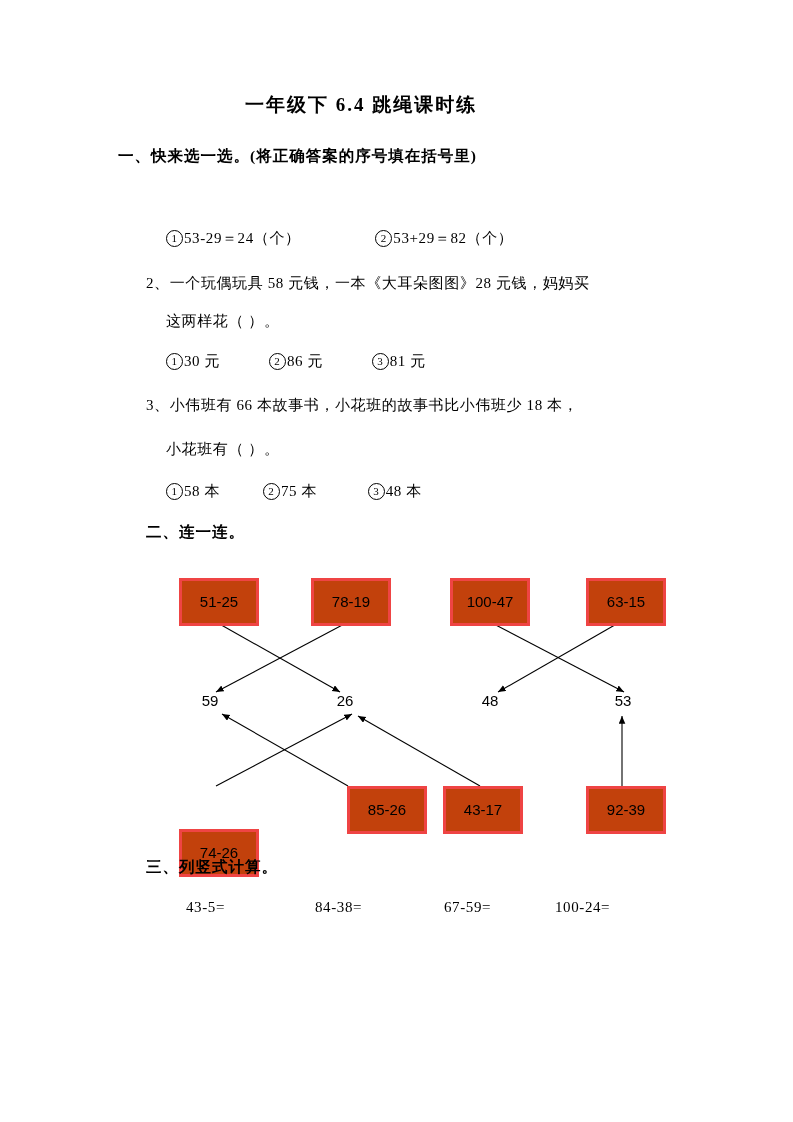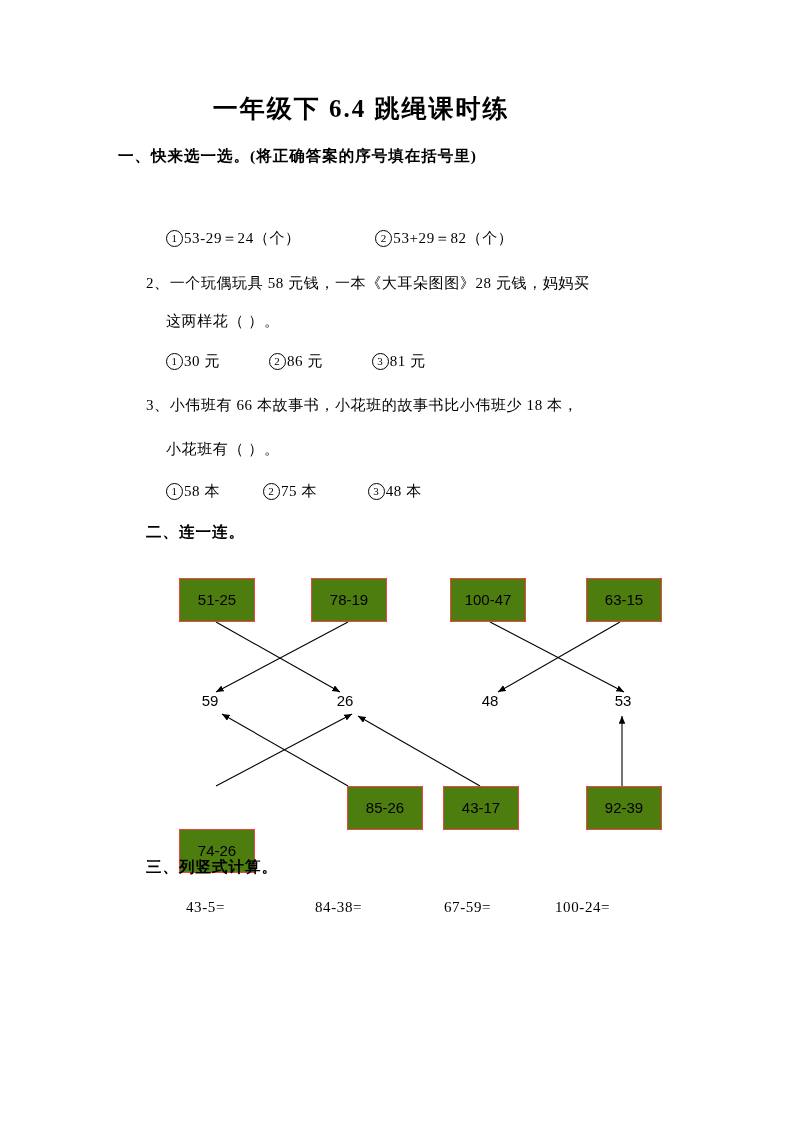--- a/index.html
+++ b/index.html
@@ -20,21 +20,21 @@
     left: 0; top: 0;
     width: 793px;
     height: 1122px;
   }
   .title {
     position: absolute;
     left: 0;
     top: 92px;
     width: 722px;
     text-align: center;
-    font-size: 25px;
+    font-size: 19px;
     font-weight: bold;
     letter-spacing: 2px;
     font-family: "Liberation Serif", serif;
   }
   .sec-head {
     position: absolute;
     font-size: 15.5px;
     font-weight: bold;
     letter-spacing: 1px;
   }
@@ -58,28 +58,28 @@
     height: 15px;
     line-height: 14px;
     text-align: center;
     font-size: 11px;
     margin-right: 1px;
     vertical-align: 1px;
   }
   
   .mbox {
     position: absolute;
-    border: 1px solid #ef4444;
+    border: 3px solid #ef4444;
     width: 74px;
     height: 42px;
     line-height: 42px;
     text-align: center;
     font-size: 15px;
     font-family: "Liberation Sans", sans-serif;
-    background: #4d7c0f;
+    background: #c2410c;
   }
   .mnum {
     position: absolute;
     font-size: 15px;
     font-family: "Liberation Sans", sans-serif;
     text-align: center;
     width: 30px;
   }
   #matchsvg {
     position: absolute;

